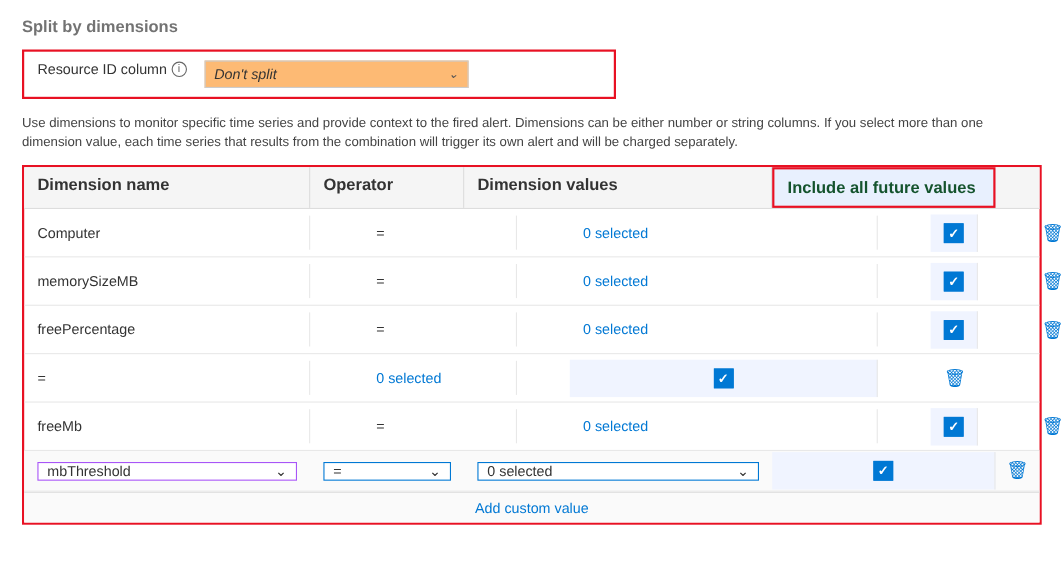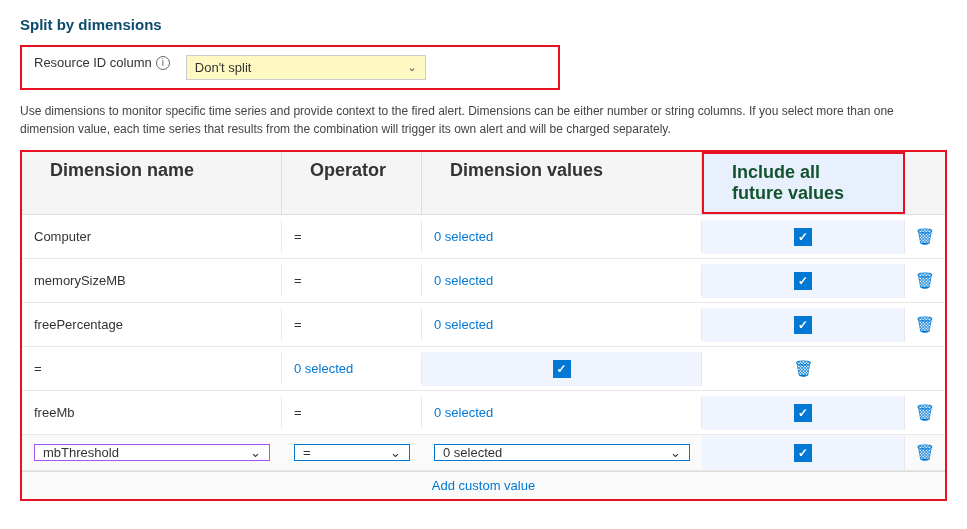--- a/index.html
+++ b/index.html
@@ -9,21 +9,21 @@
       color: #333;
       background: #fff;
       padding: 16px 20px;
       width: 967px;
       min-height: 529px;
     }
     .page-title {
       font-size: 15px;
       font-weight: 600;
       margin-bottom: 12px;
-      color: #0c4a6e;
+      color: #737373;
     }
     .resource-id-section {
       border: 2px solid #e81123;
       padding: 8px 12px;
       display: flex;
       align-items: flex-start;
       gap: 16px;
       margin-bottom: 12px;
       width: 540px;
     }
@@ -47,22 +47,23 @@
       cursor: pointer;
     }
     .dropdown-select {
       display: flex;
       align-items: center;
       justify-content: space-between;
       border: 1px solid #ccc;
       padding: 4px 8px;
       width: 240px;
       cursor: pointer;
-      background: #fef9c3;
-      font-size: 13px;
+      background: #fdba74;
+      font-size: 13px;
+      font-style: italic;
     }
     .dropdown-select .chevron {
       font-size: 11px;
       color: #555;
     }
     .description-text {
       font-size: 12px;
       color: #444;
       line-height: 1.5;
       margin-bottom: 12px;
@@ -72,37 +73,38 @@
       border: 2px solid #e81123;
       width: 100%;
     }
     .table-header {
       display: grid;
       grid-template-columns: 260px 140px 280px 1fr 40px;
       background: #f5f5f5;
       border-bottom: 1px solid #ddd;
     }
     .th {
-      padding: 8px 28px;
+      padding: 8px 12px;
       font-weight: 600;
-      font-size: 18px;
+      font-size: 15px;
       border-right: 1px solid #ddd;
     }
     .th:last-child { border-right: none; }
     .th.highlight {
       background: #e8f0fe;
       border: 2px solid #e81123;
       color: #14532d;
     }
     .table-row {
       display: grid;
       grid-template-columns: 260px 140px 280px 1fr 40px;
       border-bottom: 1px solid #e8e8e8;
       align-items: center;
       min-height: 44px;
+      gap: 48px;
     }
     .table-row:last-child {
       border-bottom: none;
     }
     .td {
       padding: 8px 12px;
       border-right: 1px solid #e8e8e8;
       font-size: 13px;
     }
     .td:last-child { border-right: none; }

